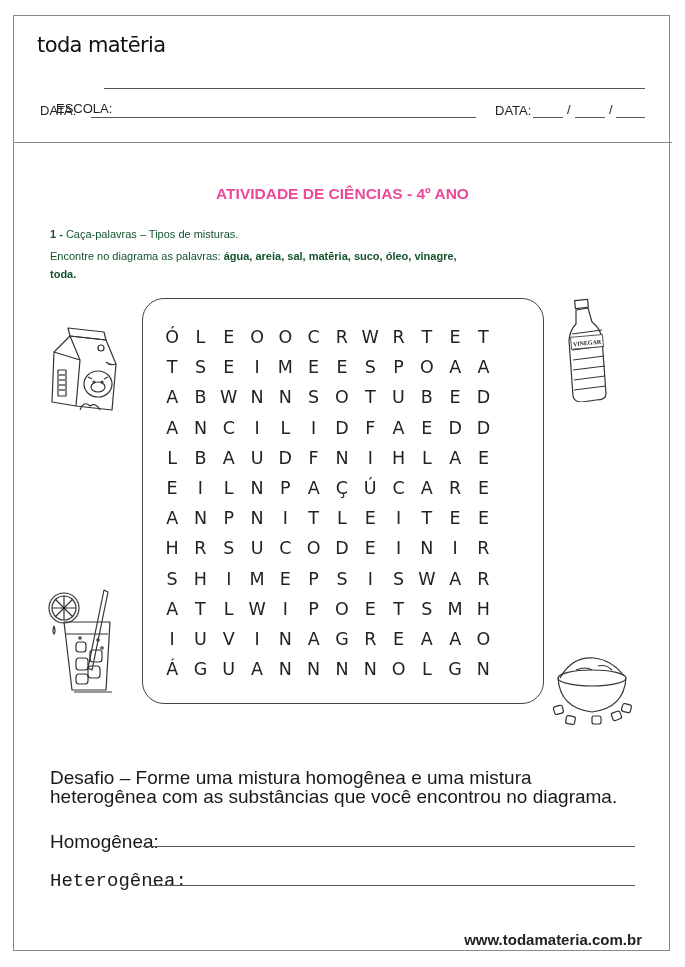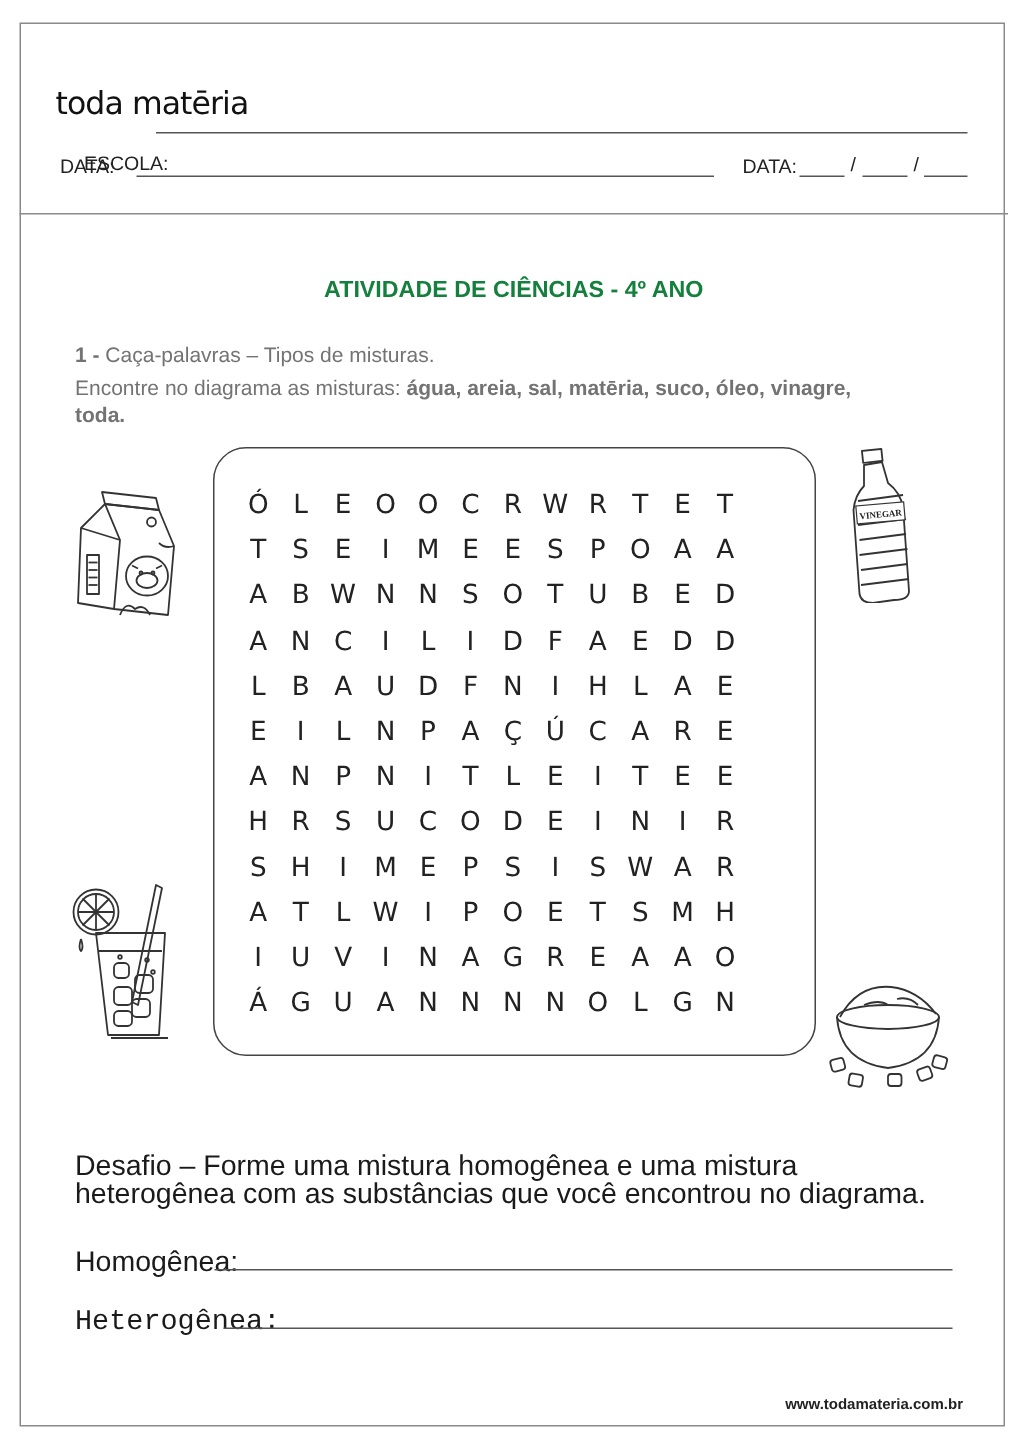--- a/index.html
+++ b/index.html
@@ -1,32 +1,32 @@
 <!DOCTYPE html>
 <html><head>
 <meta charset="utf-8">
 <style>
   html, body { margin: 0; padding: 0; background: #ffffff; }
   body { width: 685px; height: 967px; position: relative; font-family: "Liberation Sans", sans-serif; color: #1a1a1a; overflow: hidden; }
   .sheet { position: absolute; left: 13px; top: 15px; width: 657px; height: 936px; border: 1.5px solid #8a8a8a; box-sizing: border-box; }
   .header-divider { position: absolute; left: 13px; top: 142px; width: 659px; height: 0; border-top: 1.5px solid #8a8a8a; }
-  .logo { position: absolute; left: 37px; top: 33px; font-size: 21px; letter-spacing: -0.6px; color: #111; font-family: "DejaVu Sans", sans-serif; margin-top: 24px; }
+  .logo { position: absolute; left: 37px; top: 33px; font-size: 21px; letter-spacing: -0.6px; color: #111; font-family: "DejaVu Sans", sans-serif; }
   .field-label { position: absolute; font-size: 13px; color: #222; }
   .field-line { position: absolute; border-bottom: 1px solid #555; height: 0; }
-  .title { position: absolute; left: 0; width: 685px; top: 185px; text-align: center; font-size: 15.5px; font-weight: bold; color: #15803d; }
-  .q-line { position: absolute; left: 50px; font-size: 14px; color: #737373; }
+  .title { position: absolute; left: 0; width: 685px; top: 185px; text-align: center; font-size: 15.5px; font-weight: bold; color: #ec4899; }
+  .q-line { position: absolute; left: 50px; font-size: 11px; color: #14532d; }
   .q-line b { font-weight: bold; }
   .grid-box { position: absolute; left: 142px; top: 298px; width: 402px; height: 406px; border: 1.6px solid #444; border-radius: 22px; box-sizing: border-box; }
   .grid { position: absolute; left: 158px; top: 322px; display: grid; grid-template-columns: repeat(12, 28.3px); grid-auto-rows: 30.2px; }
   .cell { font-family: "DejaVu Sans", sans-serif; font-size: 17.5px; text-align: center; color: #222; line-height: 30px; }
   .illus { position: absolute; }
   .desafio { position: absolute; left: 50px; top: 768px; width: 590px; font-size: 19px; line-height: 19px; color: #1a1a1a; }
   .answer-label { position: absolute; left: 50px; font-size: 19px; color: #1a1a1a; }
   .answer-line { position: absolute; border-bottom: 1px solid #555; height: 0; }
-  .footer-url { position: absolute; right: 43px; top: 931px; font-size: 10px; font-weight: bold; color: #222; }
+  .footer-url { position: absolute; right: 43px; top: 931px; font-size: 15px; font-weight: bold; color: #222; }
 </style>
 </head>
 <body>
 
 <div class="sheet"></div>
 <div class="header-divider"></div>
 
 <div class="logo">toda matēria</div>
 
 <div class="field-label" style="left:56px; top:74px;margin-top:27px;">ESCOLA:</div>
@@ -42,21 +42,21 @@
 <div class="field-label" style="left:609px; top:102px;">/</div>
 <div class="field-line" style="left:616px; top:117px; width:29px;"></div>
 
 <div class="title">ATIVIDADE DE CIÊNCIAS - 4º ANO</div>
 
 <div class="q-line" style="top:228px;">
   <b>1 -</b>
   <span>Caça-palavras – Tipos de misturas.</span>
 </div>
 <div class="q-line" style="top:250px;">
-  <span>Encontre no diagrama as misturas:</span>
+  <span>Encontre no diagrama as palavras:</span>
   <b>água, areia, sal, matēria, suco, óleo, vinagre,</b>
 </div>
 <div class="q-line" style="top:268px;">
   <b>toda.</b>
 </div>
 
 <div class="grid-box"></div>
 <div class="grid" id="grid">
     <div class="cell">Ó</div>
     <div class="cell">L</div>

